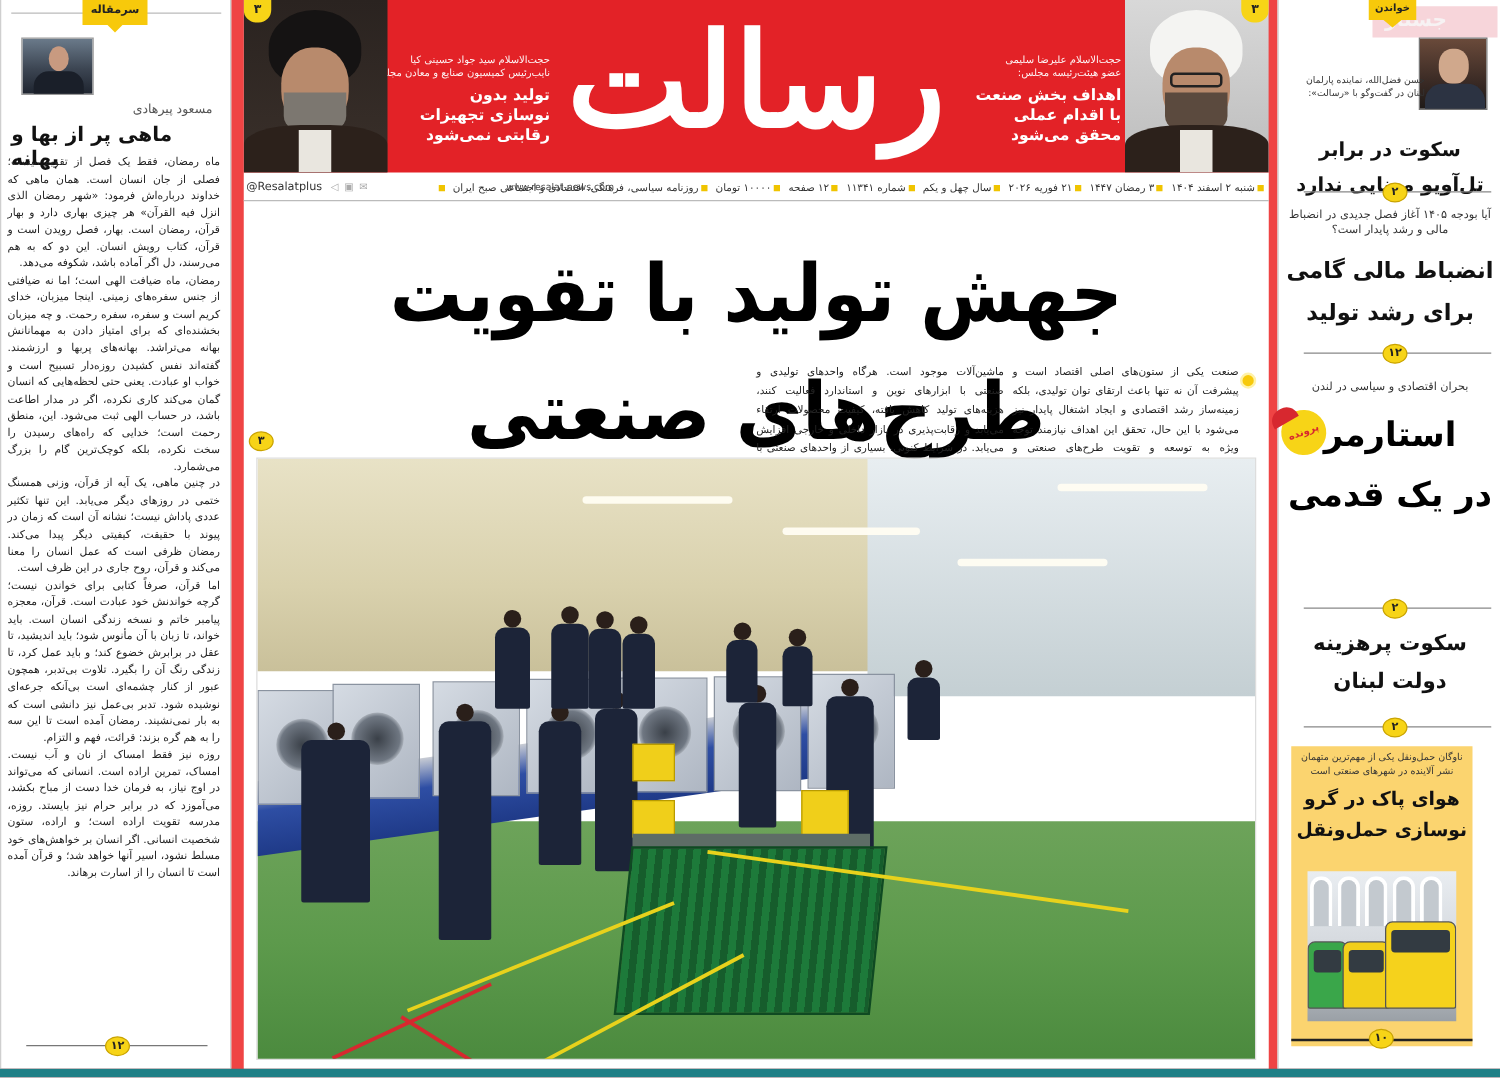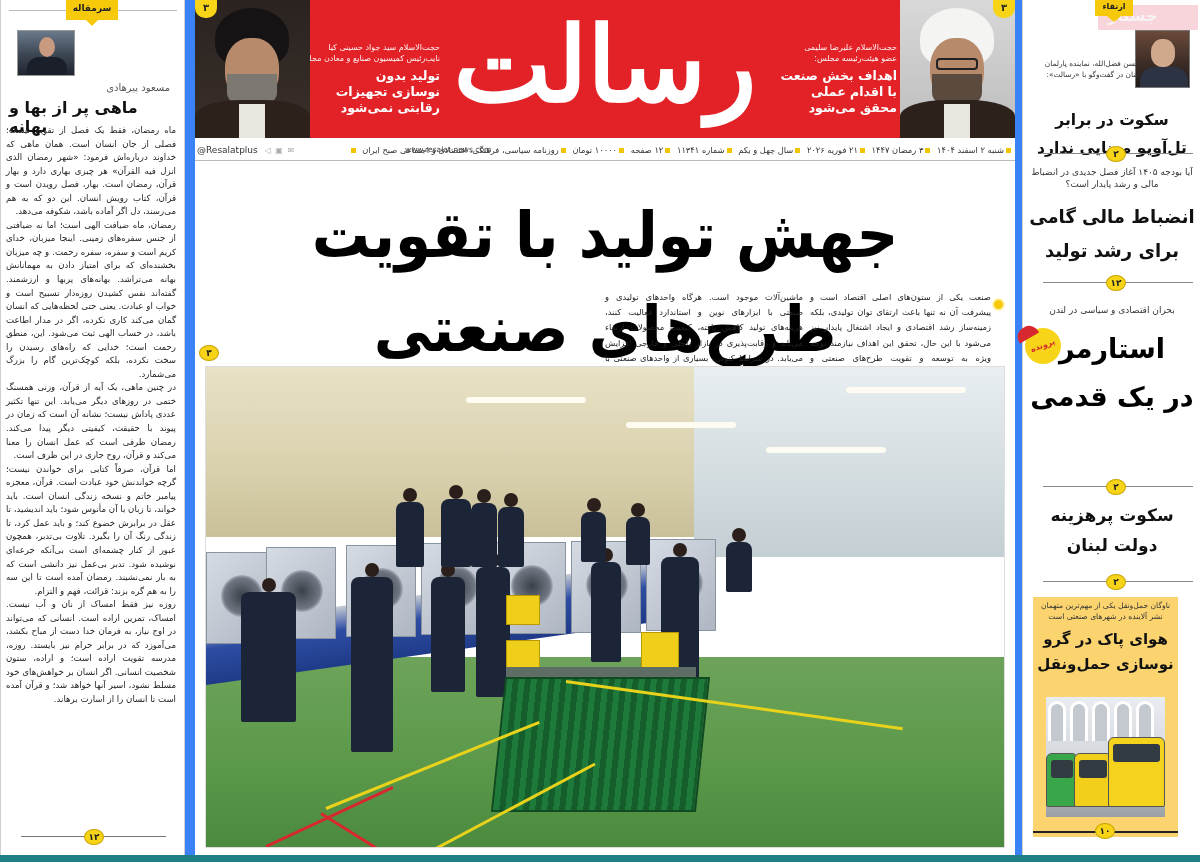--- a/index.html
+++ b/index.html
@@ -1,18 +1,18 @@
 <!DOCTYPE html>
 <html><head>
 <meta charset="utf-8">
 <style>
   * { box-sizing: border-box; margin: 0; padding: 0; }
   html, body { width: 1200px; height: 862px; overflow: hidden; background: #e9ecef; }
   body { font-family: "DejaVu Sans", sans-serif; color: #111; position: relative; }
-  .page { position: absolute; left: 0; top: 0; width: 1200px; height: 862px; background: #3b82f6; direction: rtl; }
+  .page { position: absolute; left: 0; top: 0; width: 1200px; height: 862px; background: #ef4444; direction: rtl; }
 
   
   .col-left { position: absolute; left: 0; top: 0; width: 185px; height: 855px; background: #fff; border-right: 1px solid #cfcfcf; border-left: 1px solid #cfcfcf; }
   .col-right { position: absolute; left: 1022px; top: 0; width: 178px; height: 855px; background: #fff; border-left: 1px solid #cfcfcf; }
   .col-main { position: absolute; left: 195px; top: 0; width: 820px; height: 855px; background: #fff; }
   .bottom-strip { position: absolute; left: 0; top: 855px; width: 1200px; height: 7px; background: #1f7f86; }
 
   
   .tag-ribbon { position: absolute; left: 65px; top: 0; width: 52px; height: 20px; background: #f7c90b; color: #222; font-size: 9px; font-weight: bold; text-align: center; line-height: 16px; }
   .tag-ribbon::after { content: ""; position: absolute; left: 14px; top: 14px; border-left: 12px solid transparent; border-right: 12px solid transparent; border-top: 12px solid #f7c90b; }
@@ -263,21 +263,21 @@
       <div class="yline" style="left:360px;top:313px;width:340px;transform:rotate(8deg);"></div>
       <div class="rline" style="left:60px;top:478px;width:140px;transform:rotate(-25deg);"></div>
       <div class="rline" style="left:115px;top:445px;width:140px;transform:rotate(32deg);"></div>
     </div>
   </main>
 
   <aside class="col-right">
     <div class="rc-pink"></div>
     <div class="rc-pink-word">جستار</div>
     <div class="rc-ribbon">
-      <div class="tag">ارتقاء</div>
+      <div class="tag">خواندن</div>
     </div>
     <div class="rc-photo">
       <div class="face"></div>
       <div class="suit"></div>
     </div>
     <div class="rc-caption">حسن فضل‌الله، نماینده پارلمان لبنان در گفت‌وگو با «رسالت»:</div>
     <h3 class="rc-h1">سکوت در برابر تل‌آویو معنایی ندارد</h3>
     <div class="rc-sep" style="top:147px;">
       <div class="rule"></div>
       <span class="page-badge">۲</span>

